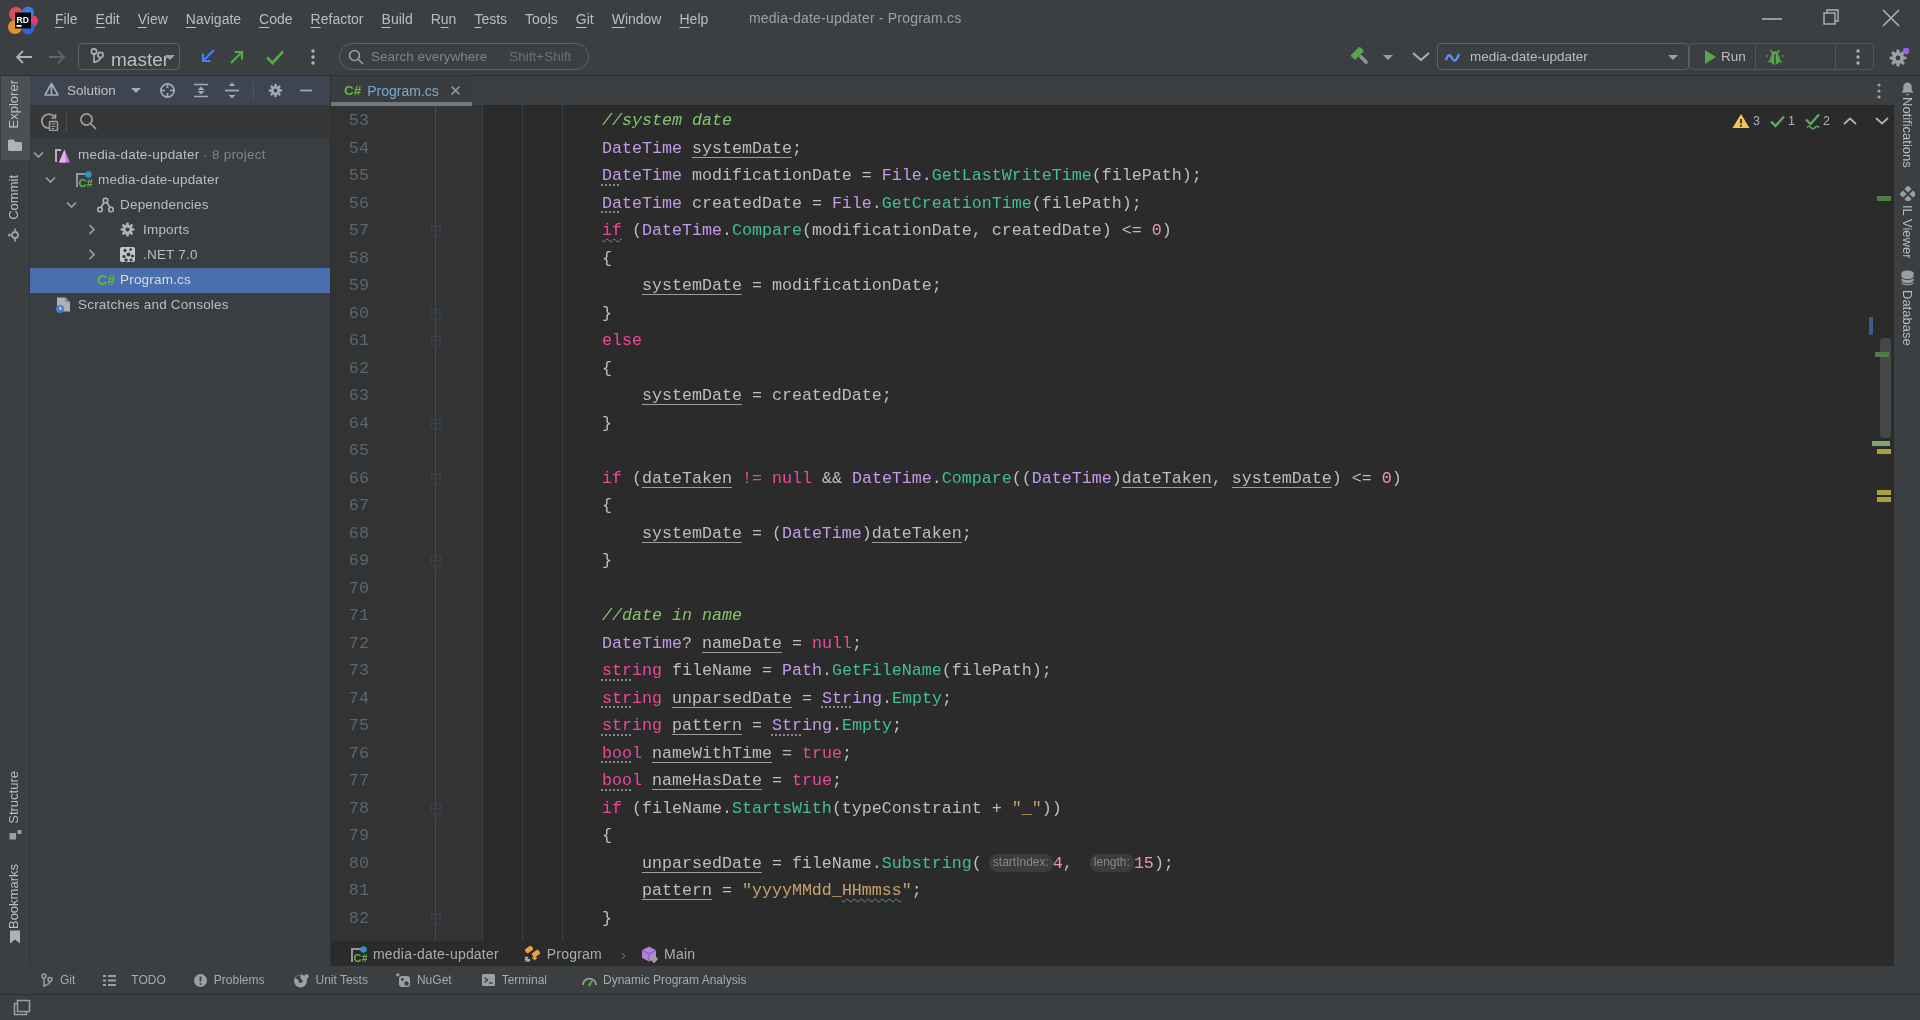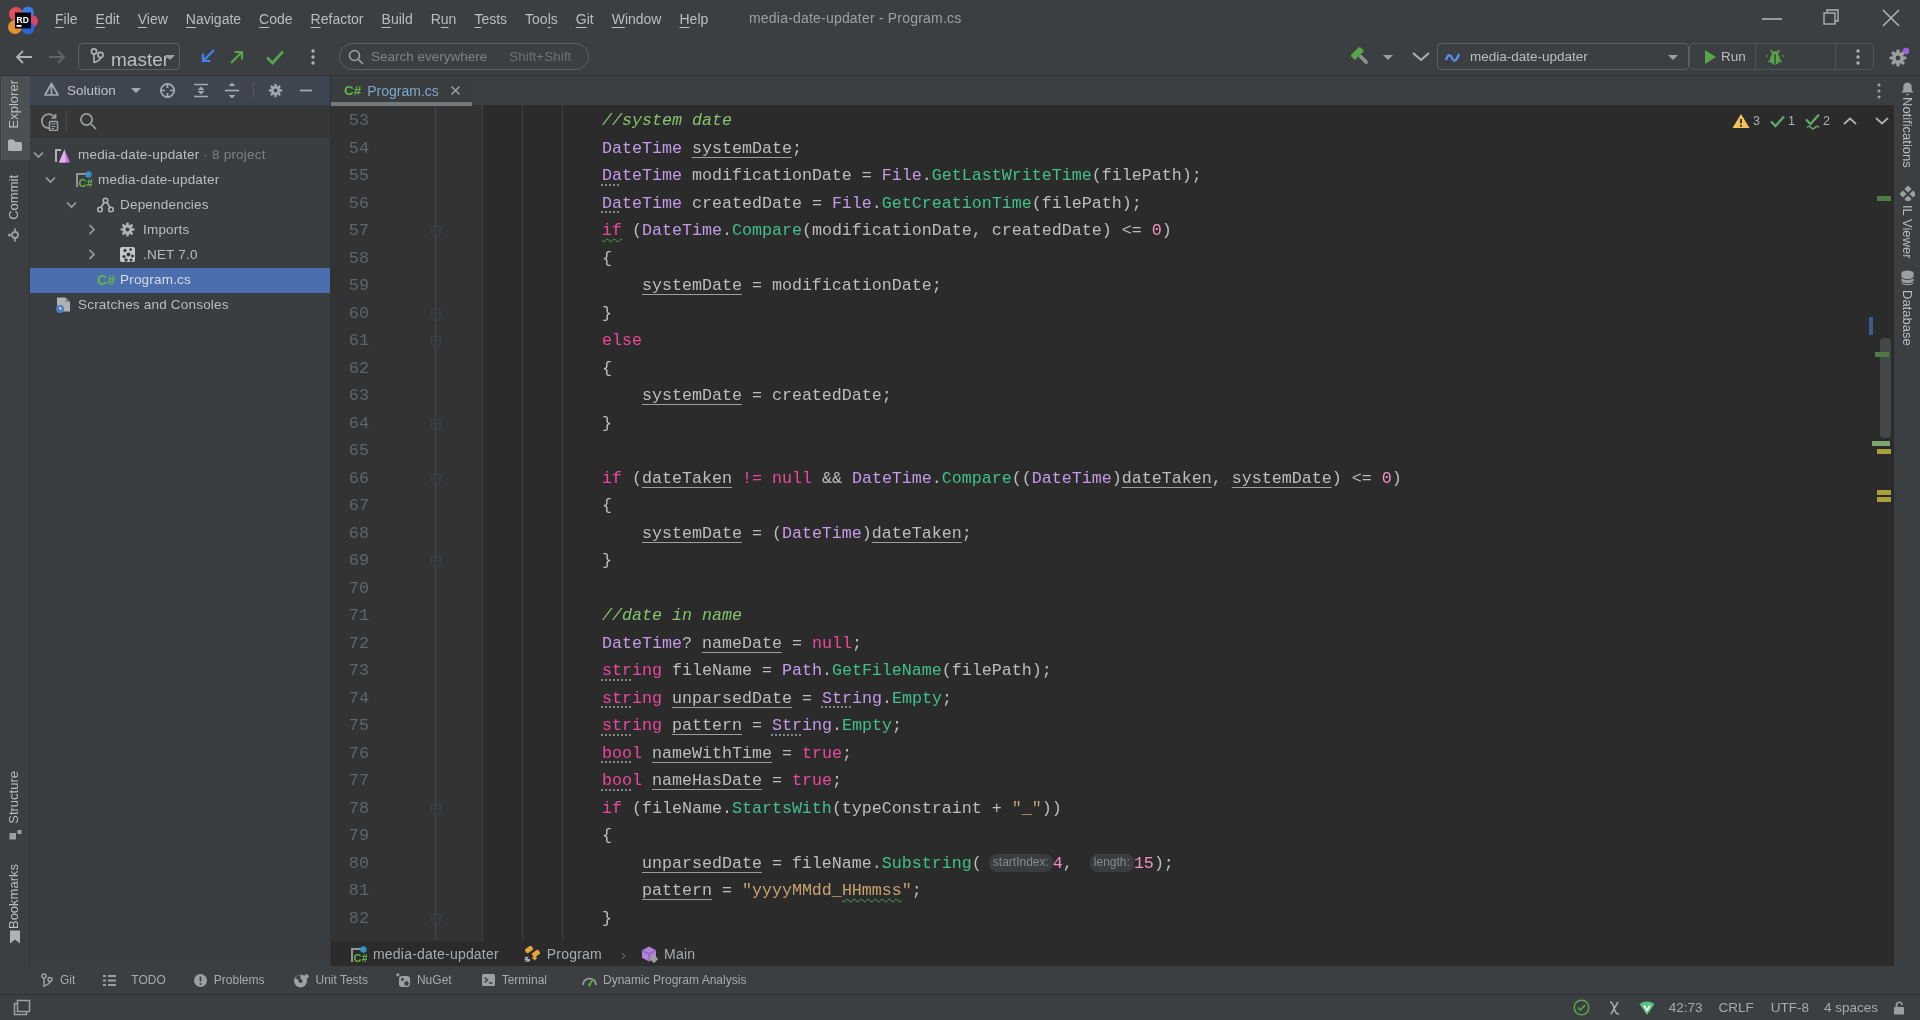--- a/index.html
+++ b/index.html
@@ -578,34 +578,13 @@
     <path d="M8.5 12 L12 6" stroke="#57A64A" stroke-width="1.8"></path>
     <circle cx="8.5" cy="12" r="1.4" fill="#57A64A"></circle>
   </svg>
   <span style="margin-left:6px;">Dynamic Program Analysis</span>
 </div>
 <div id="statusbar">
   <svg class="abs" style="left:13px; top:4px;" width="18" height="17">
     <rect x="4.5" y="1.5" width="12" height="11" fill="none" stroke="#9DA0A2" stroke-width="1.5"></rect>
     <path d="M4.5 4.5 h-3 v11 h12 v-3" fill="none" stroke="#9DA0A2" stroke-width="1.5"></path>
   </svg>
-  <div id="statusright">
-    <svg width="17" height="17">
-      <circle cx="8.5" cy="8.5" r="7.3" fill="none" stroke="#57A64A" stroke-width="1.5"></circle>
-      <path d="M5 8.5 l2.5 2.5 L12 6" stroke="#57A64A" stroke-width="1.7" fill="none"></path>
-    </svg>
-    <svg style="margin-left:17px;" width="16" height="16">
-      <path d="M3 2 c3 0 3 3 4 6 s1 6 5 6 M11 2 L4 14" stroke="#A8ABAD" stroke-width="1.5" fill="none"></path>
-    </svg>
-    <svg style="margin-left:15px;" width="18" height="16">
-      <path d="M9 15 L1.5 4 a14 14 0 0 1 15 0 z" fill="#57C284"></path>
-      <path d="M6 5.5 l3 5 3-5" stroke="#F2F7F4" stroke-width="1.8" fill="none"></path>
-    </svg>
-    <span style="margin-left:13px;">42:73</span>
-    <span style="margin-left:16px;">CRLF</span>
-    <span style="margin-left:17px;">UTF-8</span>
-    <span style="margin-left:15px;">4 spaces</span>
-    <svg style="margin-left:14px;" width="14" height="16">
-      <rect x="2" y="7" width="10" height="7.5" rx="1" fill="#9DA0A2"></rect>
-      <path d="M4.5 7 V5 a2.8 2.8 0 0 1 5.6 0" fill="none" stroke="#9DA0A2" stroke-width="1.6"></path>
-    </svg>
-  </div>
 </div>
 
 </body></html>

